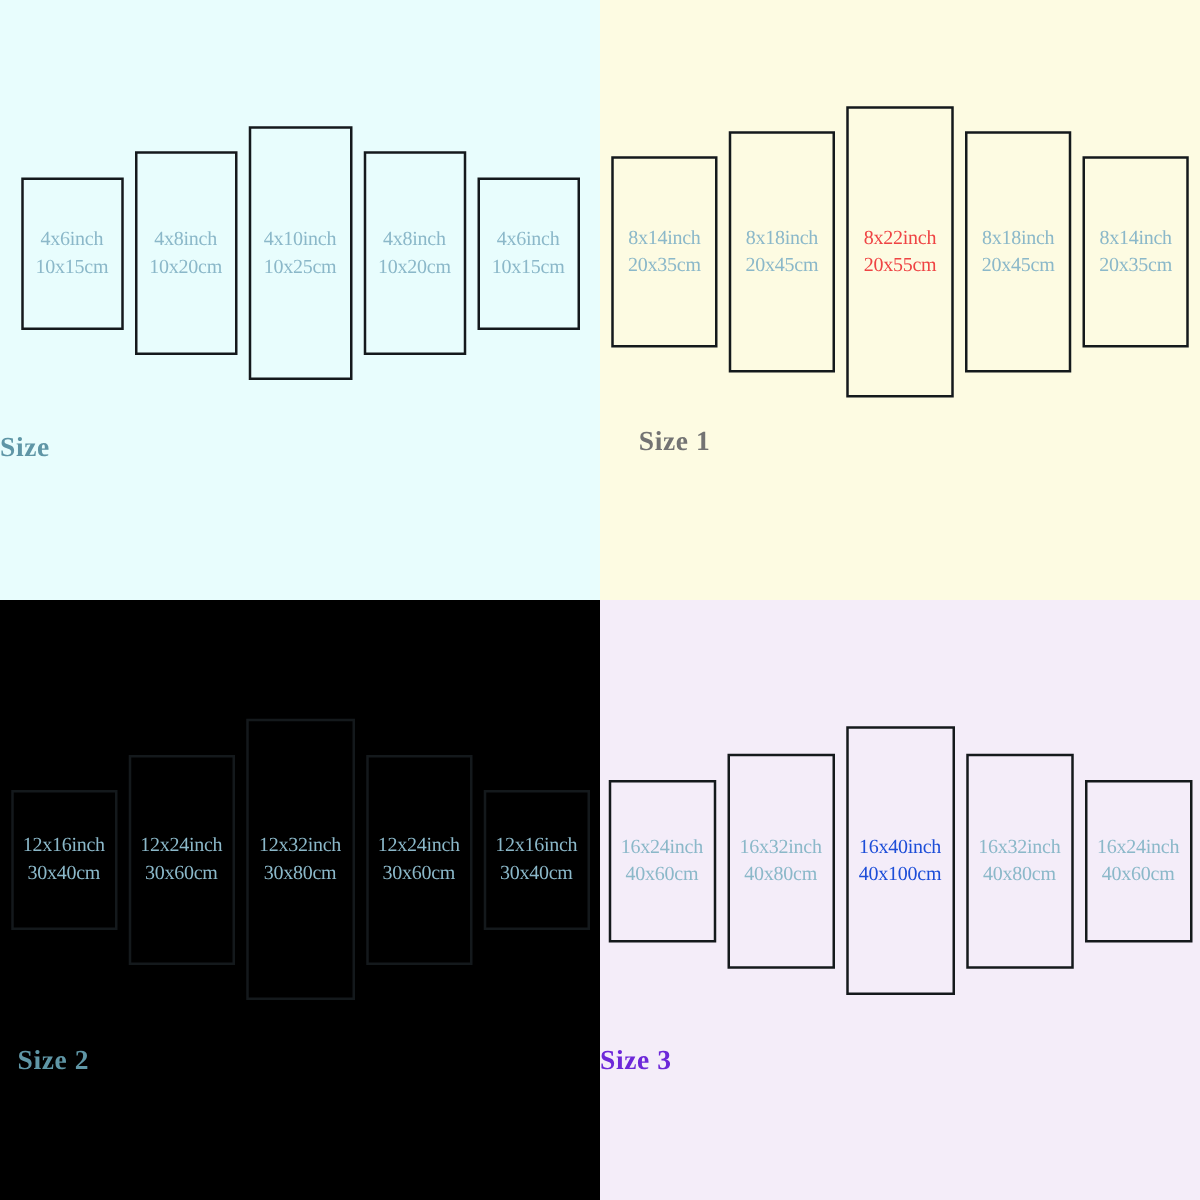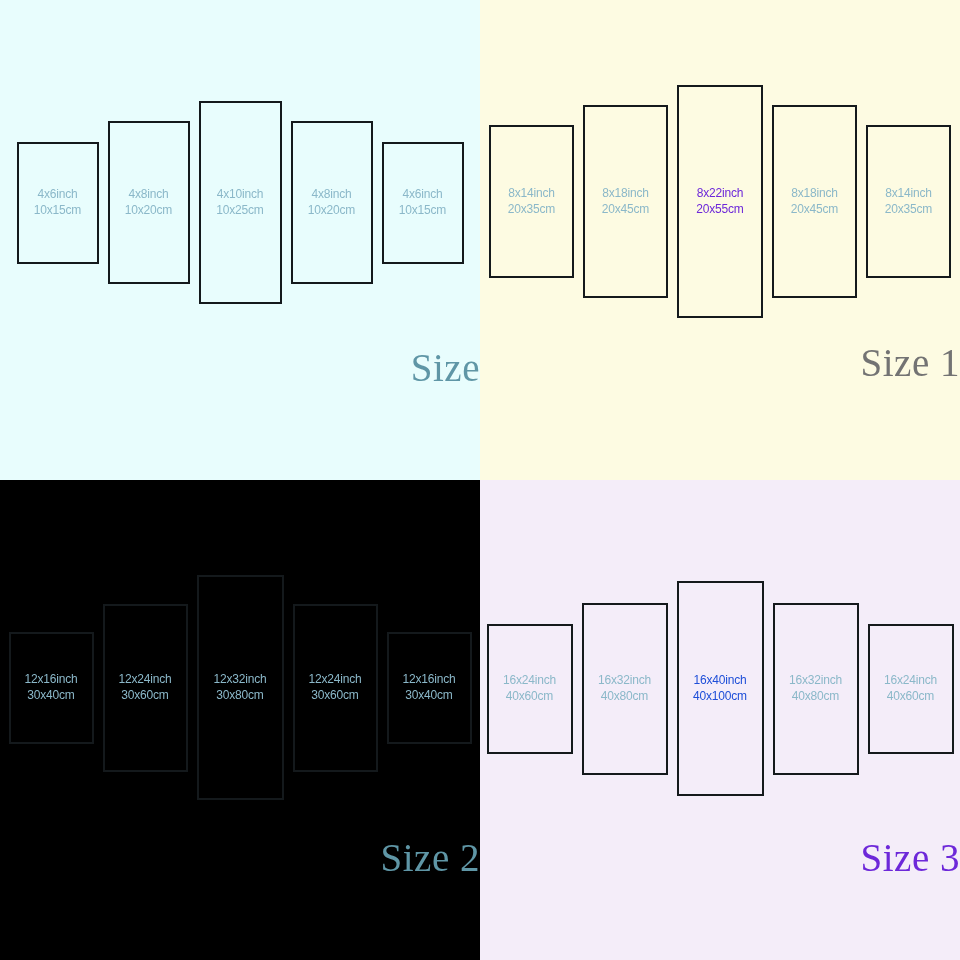--- a/index.html
+++ b/index.html
@@ -49,42 +49,42 @@
     display: flex;
     flex-direction: column;
     align-items: center;
     justify-content: center;
     flex: 0 0 auto;
   }
 
   .panel-label {
     text-align: center;
     color: #8bb8c9;
-    font-family: Liberation Sans, sans-serif;
-    font-size: 12px;
+    font-family: Liberation Serif, serif;
+    font-size: 16px;
     line-height: 1.32;
     letter-spacing: -0.2px;
     white-space: nowrap;
     pointer-events: none;
   }
 
   .panel-label .inch-line,
   .panel-label .cm-line {
     display: block;
   }
 
   .quadrant-title {
     position: absolute;
     left: 0;
     right: 0;
-    text-align: right;
+    text-align: left;
     color: #5f96a6;
     font-family: "Liberation Serif", serif;
-    font-weight: normal;
-    font-size: 39px;
+    font-weight: bold;
+    font-size: 22px;
     letter-spacing: 0.5px;
   }
 
   
   #quadrant-size   .panel-cluster { top: 101px; height: 203px; }
   #quadrant-size-1 .panel-cluster { top: 85px;  height: 233px; }
   #quadrant-size-2 .panel-cluster { top: 95px;  height: 225px; }
   #quadrant-size-3 .panel-cluster { top: 101px; height: 215px; }
 
   #quadrant-size   .quadrant-title { top: 345px; }
@@ -141,21 +141,21 @@
             <span class="cm-line">20x35cm</span>
           </div>
         </div>
         <div class="panel" style="width: 85px; height: 193px; border-color: rgb(20, 25, 28);">
           <div class="panel-label" style="color: rgb(139, 184, 201);">
             <span class="inch-line">8x18inch</span>
             <span class="cm-line">20x45cm</span>
           </div>
         </div>
         <div class="panel" style="width: 86px; height: 233px; border-color: rgb(20, 25, 28);">
-          <div class="panel-label" style="color: #6d28d9;">
+          <div class="panel-label" style="color: #ef4444;">
             <span class="inch-line">8x22inch</span>
             <span class="cm-line">20x55cm</span>
           </div>
         </div>
         <div class="panel" style="width: 85px; height: 193px; border-color: rgb(20, 25, 28);">
           <div class="panel-label" style="color: rgb(139, 184, 201);">
             <span class="inch-line">8x18inch</span>
             <span class="cm-line">20x45cm</span>
           </div>
         </div>

